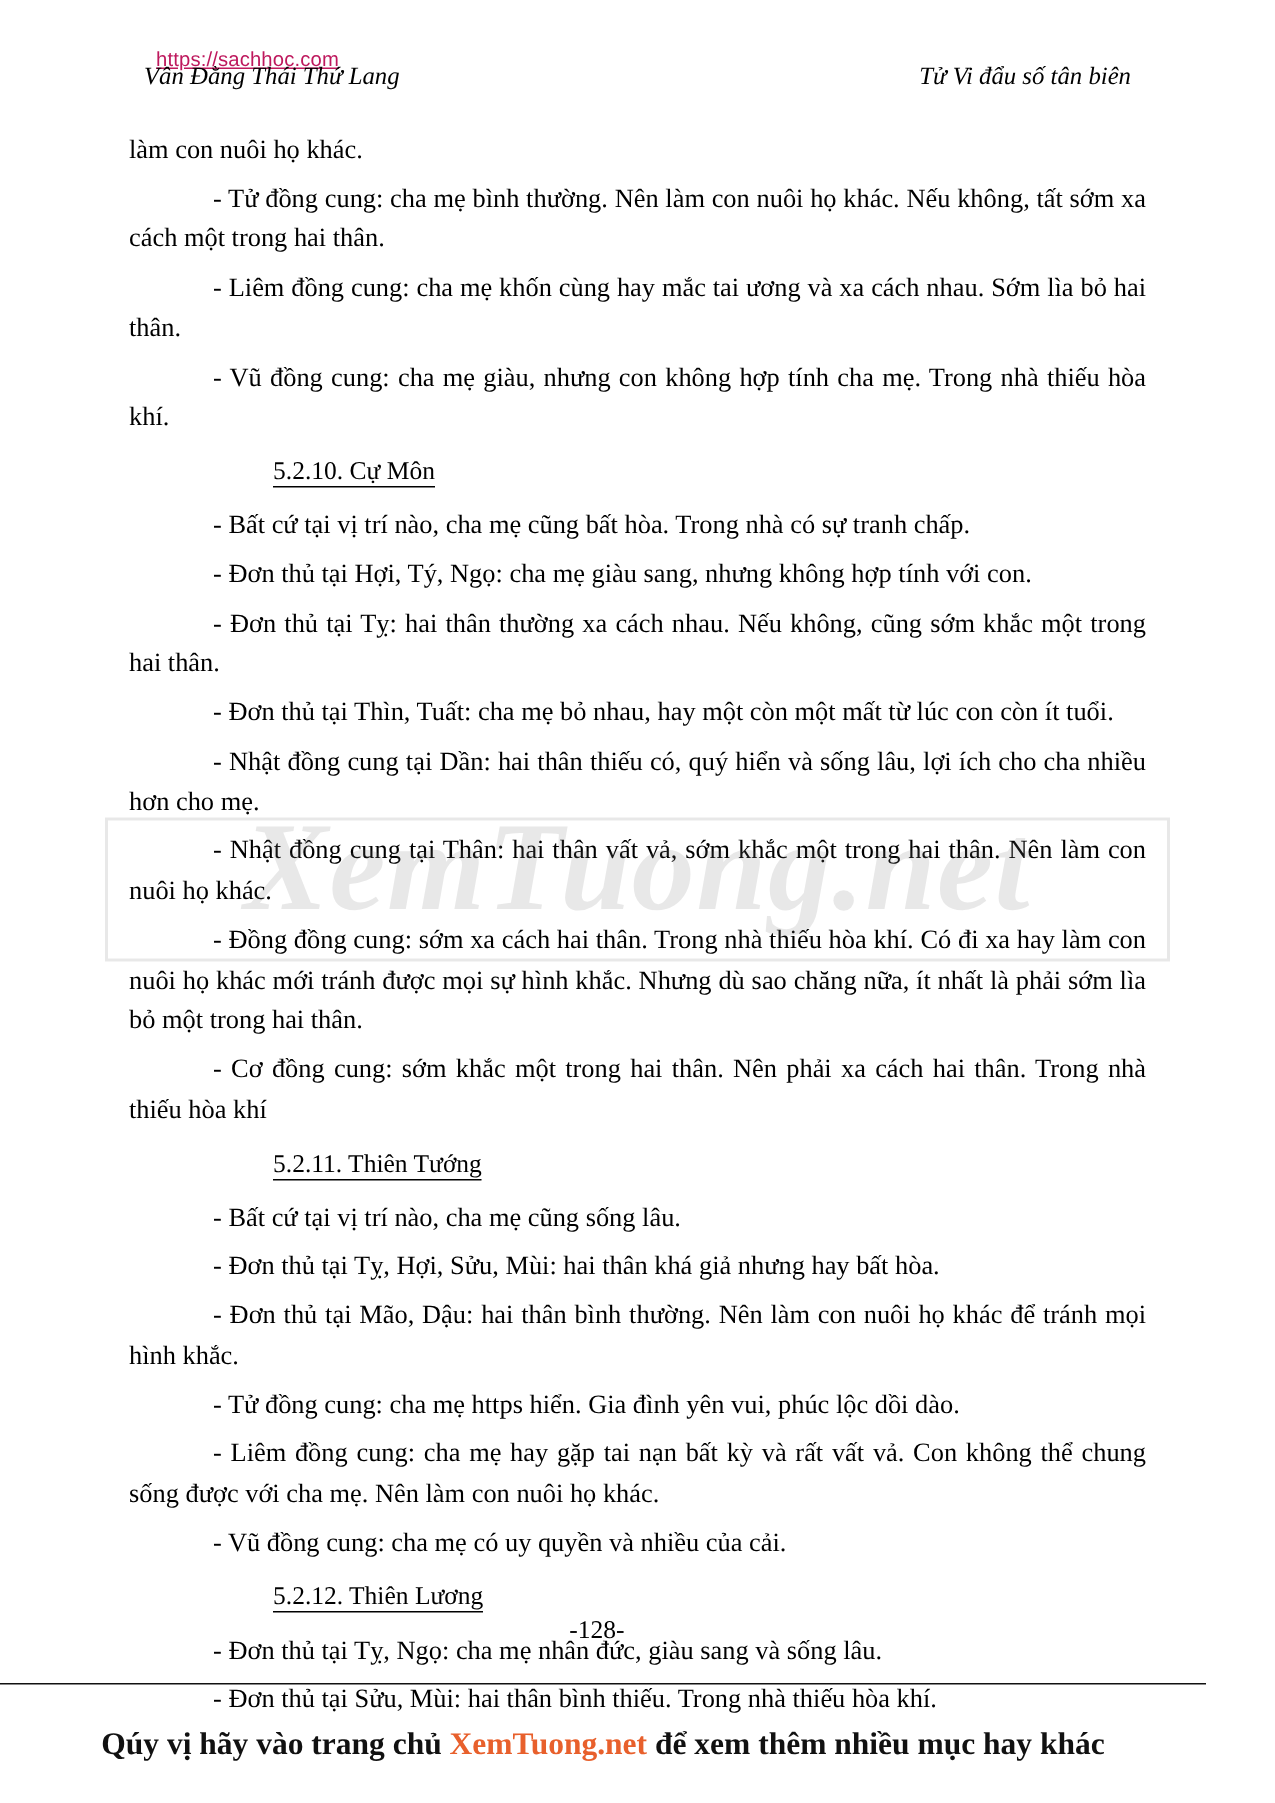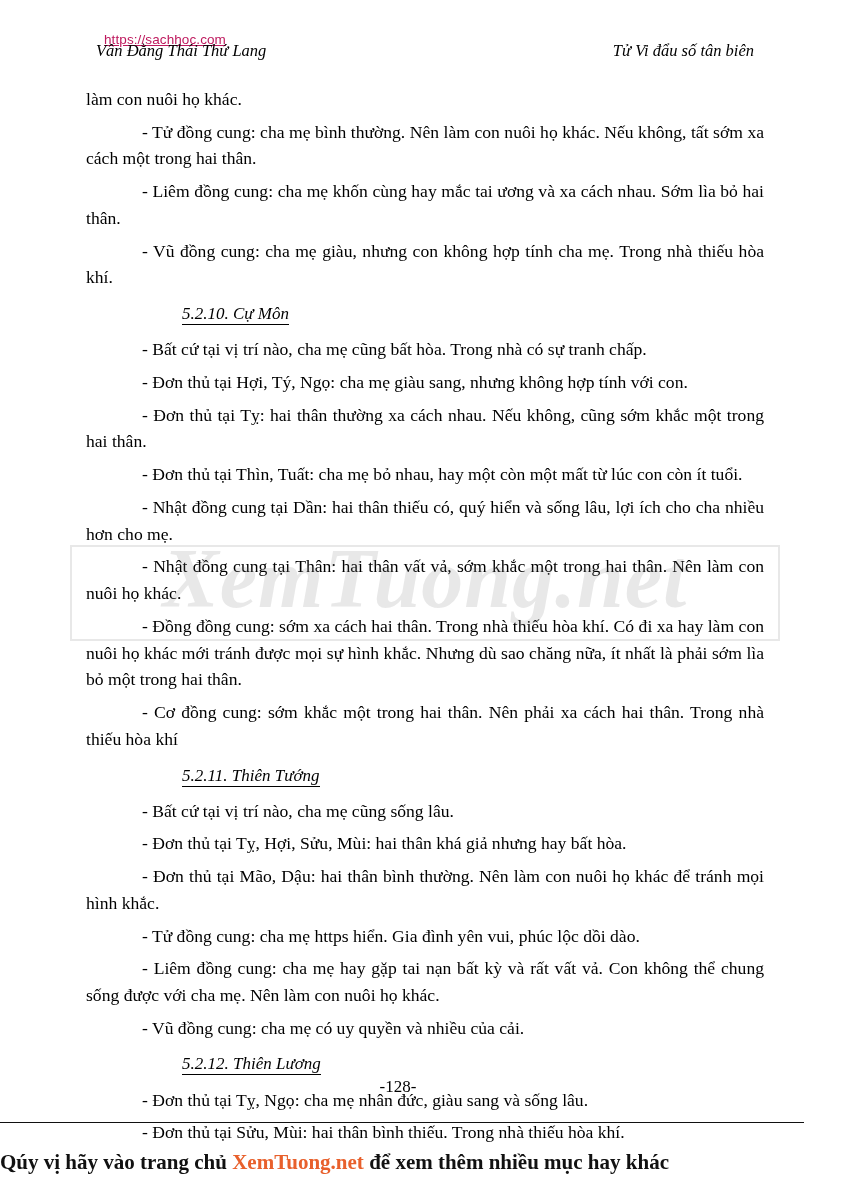--- a/index.html
+++ b/index.html
@@ -61,21 +61,20 @@
     line-height: 1.52;
     text-align: justify;
     text-indent: 0;
   }
   .para.indent {
     text-indent: 56px;
   }
   .heading {
     margin: 12px 0 11px 0;
     font-size: 17px;
-    font-style: italic;
     text-indent: 96px;
     line-height: 1.3;
   }
   .heading span.htext {
     border-bottom: 1px solid #000;
     padding-bottom: 1px;
   }
   .page-number {
     position: absolute;
     top: 1077px;
@@ -87,20 +86,21 @@
   .footer-bar {
     position: absolute;
     left: 0;
     bottom: 0;
     width: 804px;
     height: 80px;
     border-top: 1.5px solid #111;
     box-sizing: border-box;
     display: flex;
     align-items: center;
+    justify-content: center;
   }
   .footer-text {
     font-family: "Liberation Serif", serif;
     font-size: 21px;
     font-weight: bold;
     color: #111;
     white-space: nowrap;
   }
   .footer-text .accent {
     color: #e8602c;

